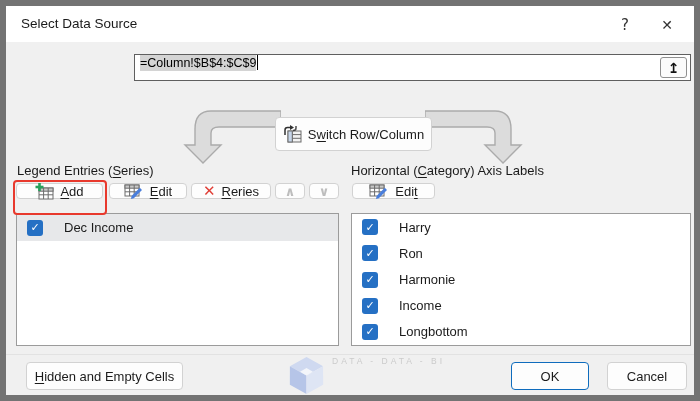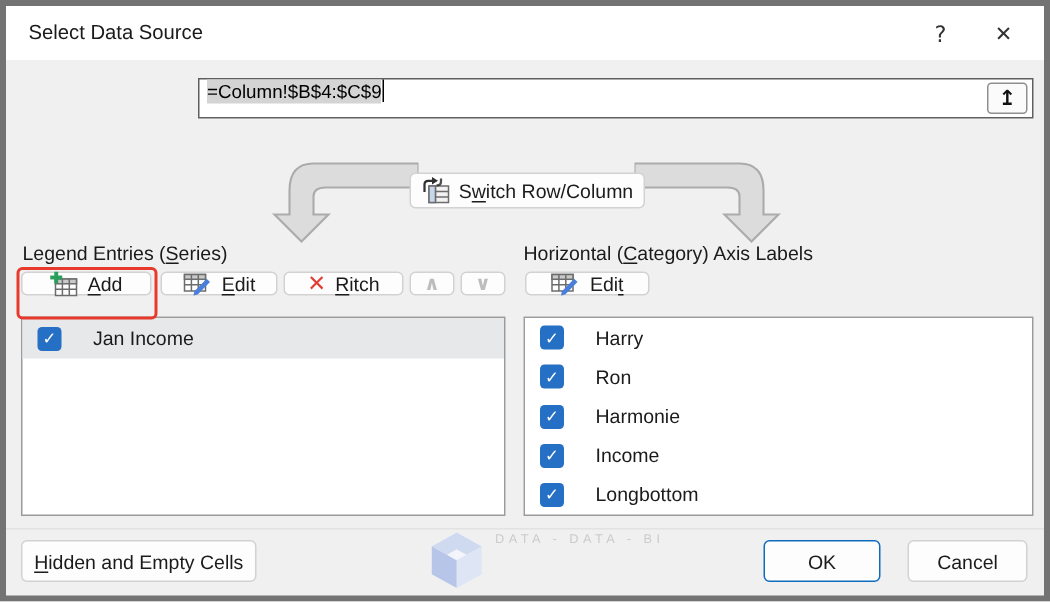--- a/index.html
+++ b/index.html
@@ -1,21 +1,21 @@
 <!DOCTYPE html>
 <html><head>
 <meta charset="utf-8">
 <style>
   * { margin:0; padding:0; box-sizing:border-box; }
   html,body { width:700px; height:401px; }
   body { font-family:"Liberation Sans","DejaVu Sans",sans-serif; background:#fff; }
 
   .dialog {
     position:relative; width:700px; height:401px;
-    border:4px solid #737373; background:#f0f0f0; overflow:hidden;
+    border:6px solid #737373; background:#f0f0f0; overflow:hidden;
   }
   .titlebar {
     position:absolute; top:0; left:0; right:0; height:36px; background:#ffffff;
   }
   .title-text {
     position:absolute; left:15px; top:10px; font-size:13.5px; color:#1a1a1a;
   }
   .tb-btn {
     position:absolute; top:8px; width:22px; height:22px; display:flex;
     align-items:center; justify-content:center; font-size:15px; color:#333;
@@ -47,21 +47,21 @@
   .flow-arrow.right { transform:scaleX(-1); }
 
   .btn {
     position:absolute; background:#fdfdfd; border:1px solid #d2d2d2; border-radius:4px;
     display:flex; align-items:center; justify-content:center; gap:6px;
     font-size:13px; color:#1b1b1b; cursor:pointer;
     font-family:"Liberation Sans",sans-serif;
   }
   .btn .glyph { font-family:"DejaVu Sans",sans-serif; line-height:1; }
 
-  .switch-btn { left:269px; top:111px; width:157px; height:24px; }
+  .switch-btn { left:269px; top:111px; width:157px; height:34px; }
 
   .section-heading { position:absolute; top:157px; font-size:13px; color:#1a1a1a; }
 
   .toolbar-btn { top:177px; height:16px; }
   .chevron { color:#bdbdbd; font-size:13px; font-weight:bold; }
 
   .annotation-rect {
     position:absolute; left:7px; top:174px; width:94px; height:35px;
     border:2px solid #e8392d; border-radius:4px; pointer-events:none; z-index:5;
   }
@@ -84,21 +84,21 @@
     line-height:1;
   }
   .row-label { margin-left:21px; font-size:13px; color:#1b1b1b; }
 
   .footer-divider {
     position:absolute; left:0; right:0; top:348px; height:1px; background:#e2e2e2;
   }
   .footer-btn { top:356px; height:28px; }
   .ok-btn { left:505px; width:78px; border:1px solid #0f6cbd; }
   .cancel-btn { left:601px; width:80px; }
-  .hidden-cells-btn { left:10px; width:157px; }
+  .hidden-cells-btn { left:20px; width:157px; }
 
   .watermark { position:absolute; left:282px; top:349px; display:flex; gap:7px; opacity:0.9; pointer-events:none; }
   .wm-text-brand { font-size:26px; font-weight:bold; color:#b5c7ec; letter-spacing:0.5px; line-height:1.05; }
   .wm-tagline { font-size:8.5px; color:#c7c7c7; letter-spacing:3px; margin-top:1px; text-align:center; }
 
   .icon-svg { display:block; }
 </style>
 </head>
 <body>
 
@@ -164,21 +164,21 @@
       <line x1="1" y1="8.8" x2="15" y2="8.8" stroke="#6c6c6c"></line>
       <line x1="5.6" y1="2" x2="5.6" y2="13" stroke="#6c6c6c"></line>
       <line x1="10.2" y1="2" x2="10.2" y2="13" stroke="#6c6c6c"></line>
       <polygon points="7,16 9.8,15.3 18,7 15.8,4.8 7.6,13.1" fill="#4a7edb"></polygon>
     </svg>
     <span><span></span><span class="u">E</span><span>dit</span></span>
   </button>
 
   <button class="btn toolbar-btn" style="left:185px; width:80px;">
     <span class="glyph" style="color:#e03e36; font-size:15px;">✕</span>
-    <span><span></span><span class="u">R</span><span>itch</span></span>
+    <span><span></span><span class="u">R</span><span>eries</span></span>
   </button>
 
   <button class="btn toolbar-btn" style="left:269px; width:30px;">
     <span class="glyph chevron">∧</span>
   </button>
   <button class="btn toolbar-btn" style="left:303px; width:30px;">
     <span class="glyph chevron">∨</span>
   </button>
 
   <div class="annotation-rect"></div>
@@ -191,21 +191,21 @@
       <line x1="5.6" y1="2" x2="5.6" y2="13" stroke="#6c6c6c"></line>
       <line x1="10.2" y1="2" x2="10.2" y2="13" stroke="#6c6c6c"></line>
       <polygon points="7,16 9.8,15.3 18,7 15.8,4.8 7.6,13.1" fill="#4a7edb"></polygon>
     </svg>
     <span><span>Edi</span><span class="u">t</span><span></span></span>
   </button>
 
   <div class="listbox left">
     <div class="list-row selected">
       <span class="checkbox">✓</span>
-      <span class="row-label">Jan Income</span>
+      <span class="row-label">Dec Income</span>
     </div>
   </div>
 
   <div class="listbox right">
     <div class="list-row">
       <span class="checkbox">✓</span>
       <span class="row-label">Harry</span>
     </div>
     <div class="list-row">
       <span class="checkbox">✓</span>

